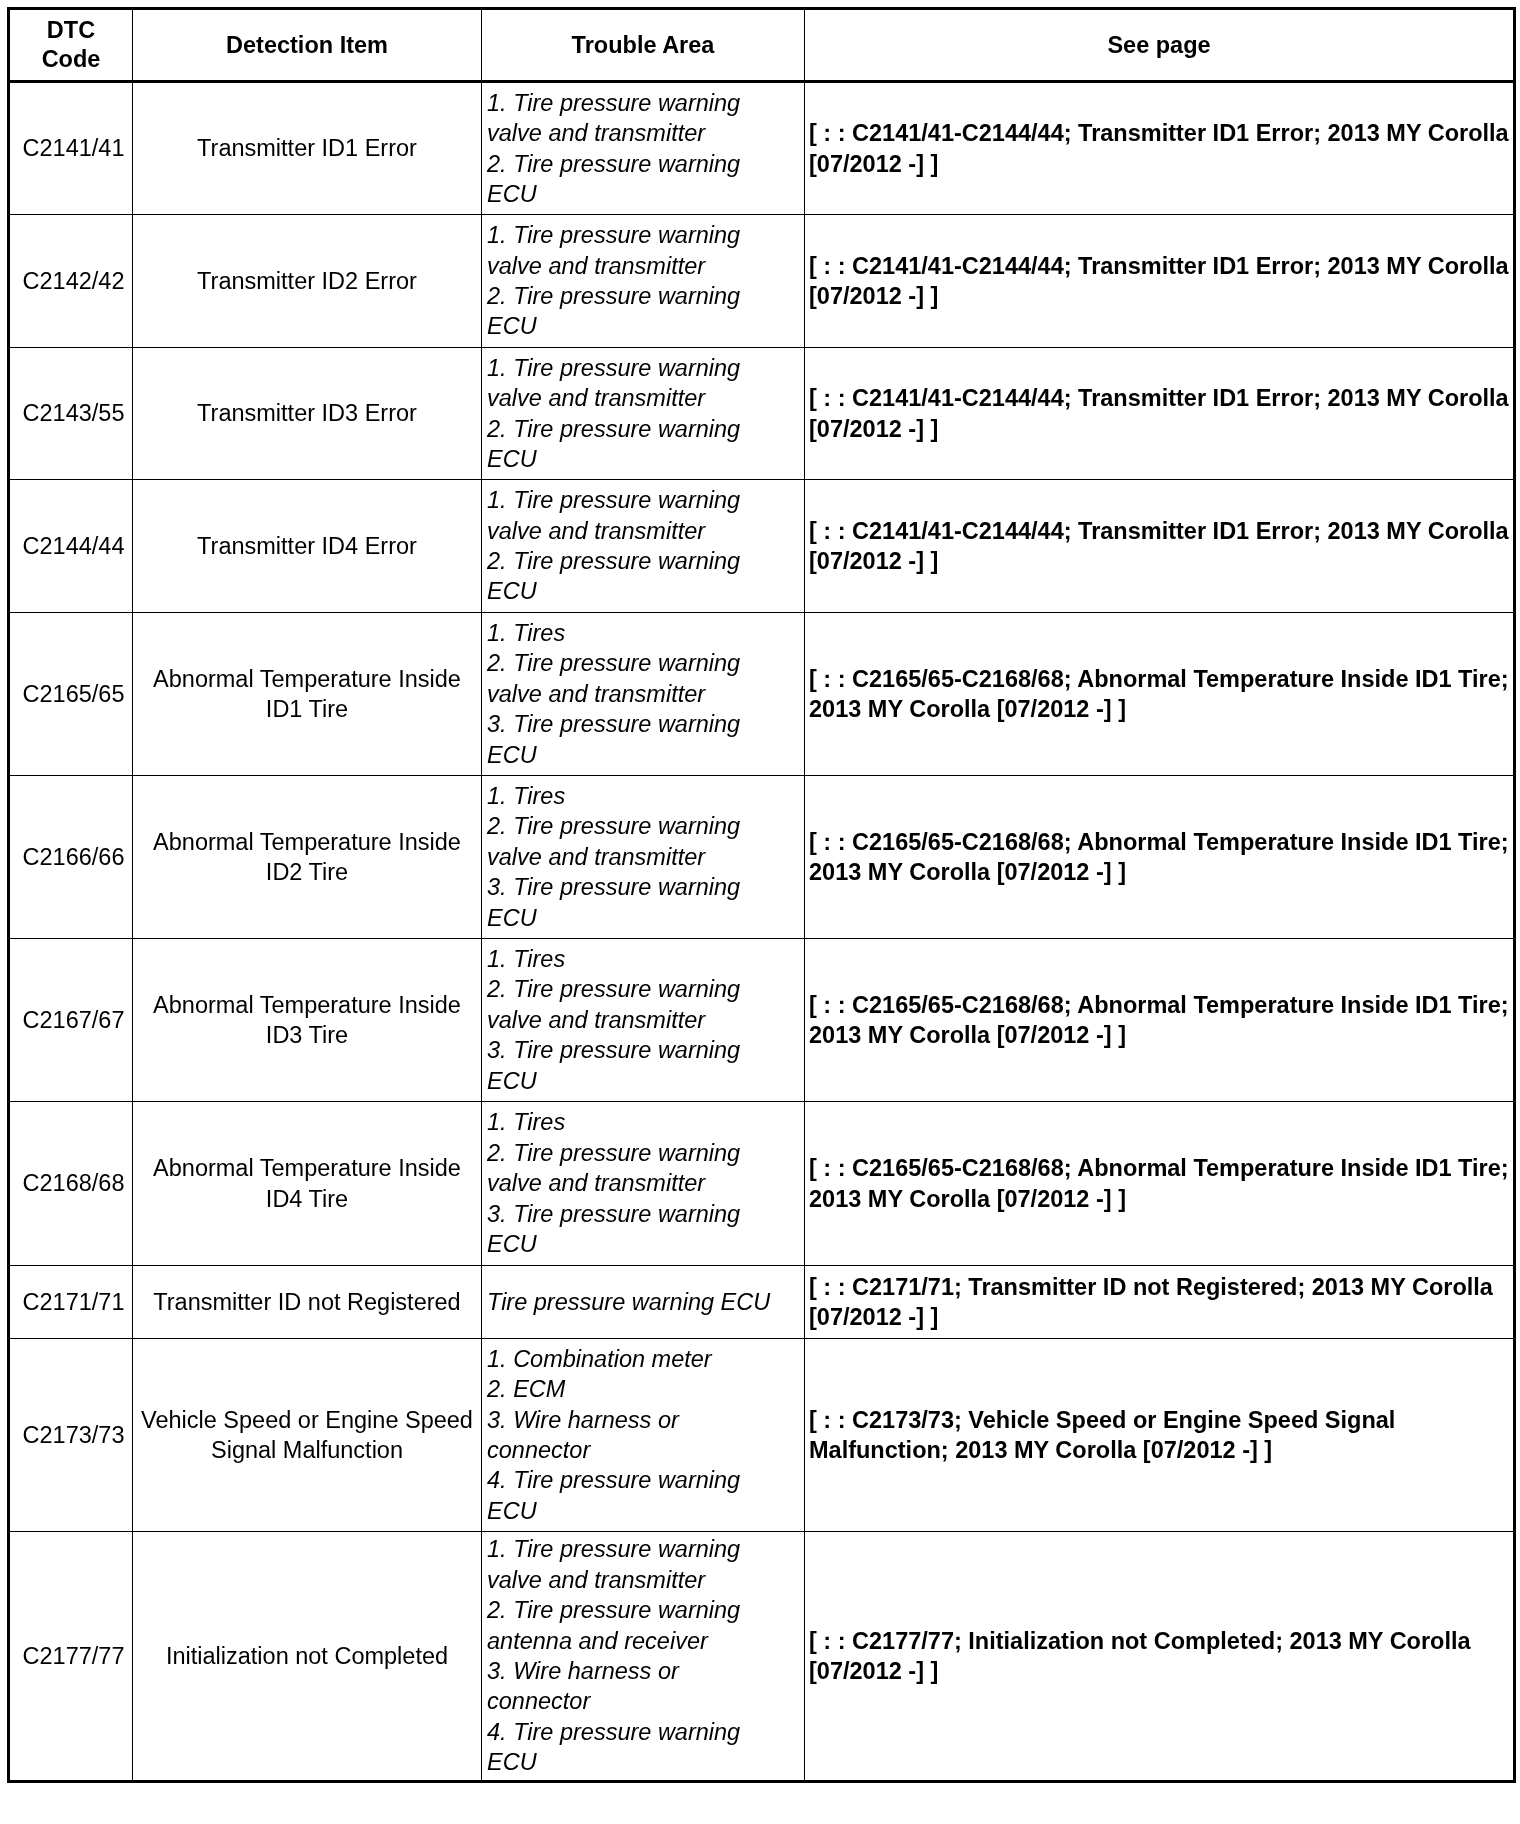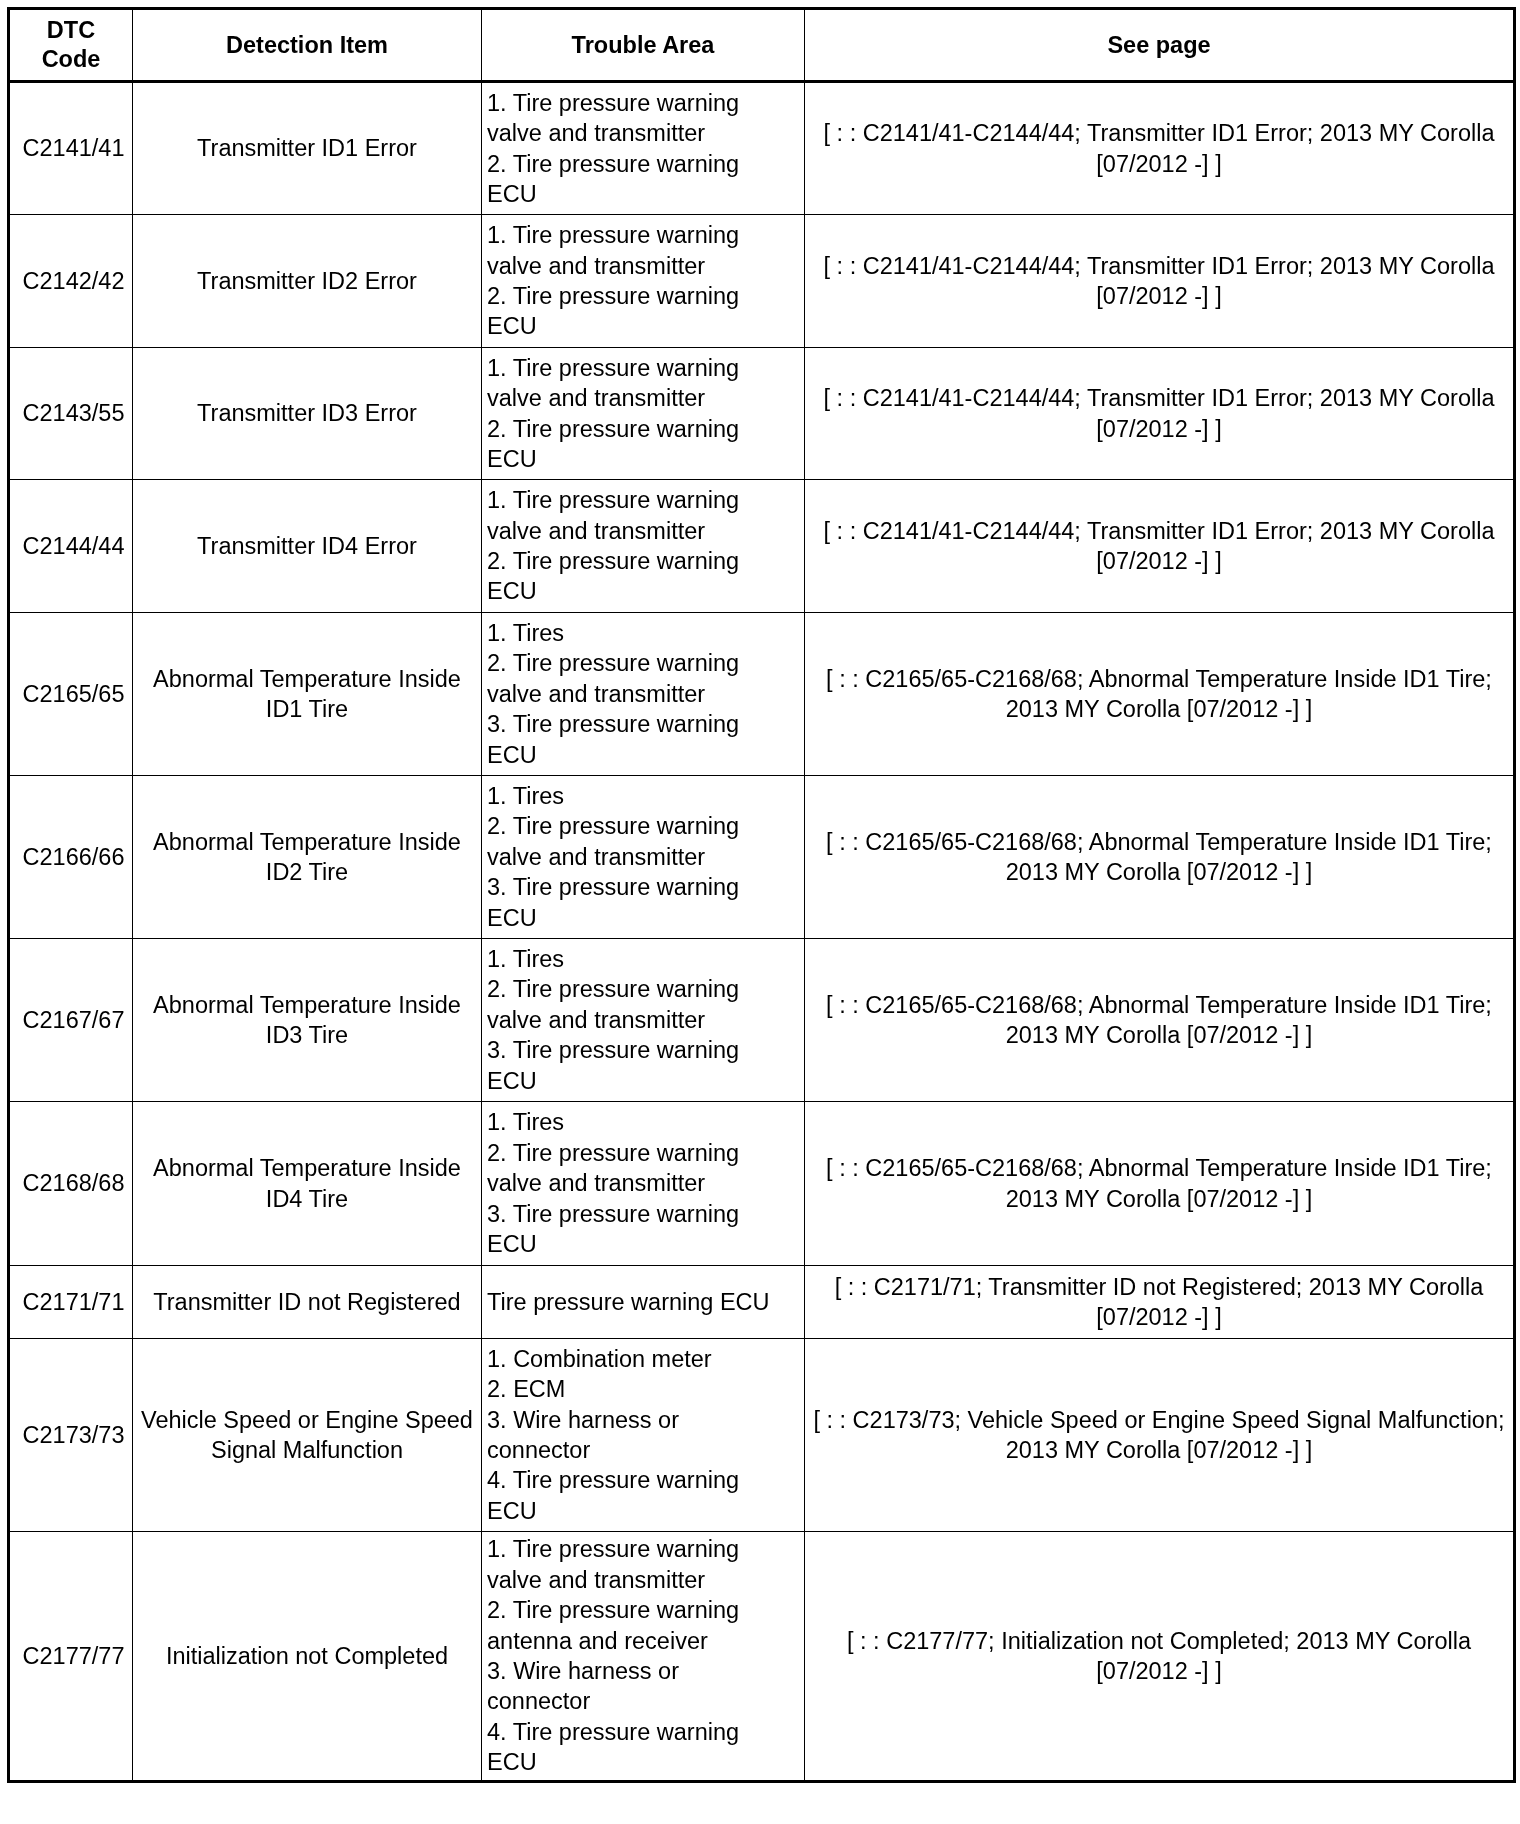--- a/index.html
+++ b/index.html
@@ -7,22 +7,22 @@
   table.dtc { position:absolute; left:7px; top:7px; width:1506px; border-collapse:collapse; table-layout:fixed; border:3px solid #000; }
   table.dtc col.c1 { width:124px; }
   table.dtc col.c2 { width:349px; }
   table.dtc col.c3 { width:323px; }
   table.dtc col.c4 { width:710px; }
   table.dtc th, table.dtc td { border:1.5px solid #000; padding:0 6px; font-size:23.5px; line-height:30.4px; vertical-align:middle; }
   table.dtc th { font-weight:bold; text-align:center; height:70px; border-bottom:3px solid #000; }
   table.dtc td.code { text-align:center; padding-left:7px; padding-right:2px; white-space:nowrap; }
   table.dtc td.item { text-align:center; }
   table.dtc td.area { text-align:left; padding-left:5px; padding-right:2px; }
-  table.dtc td.area .line { display:block; }
-  table.dtc td.ref { text-align:center; font-weight:normal; padding:0 4px; }
+  table.dtc td.area .line { display:block;font-style:italic; }
+  table.dtc td.ref { font-weight:bold; padding:0 4px; }
   table.dtc th.code-h { line-height:29px; }
 </style>
 </head>
 <body>
 
 <table class="dtc">
   <colgroup>
     <col class="c1">
       <col class="c2">
       <col class="c3">

